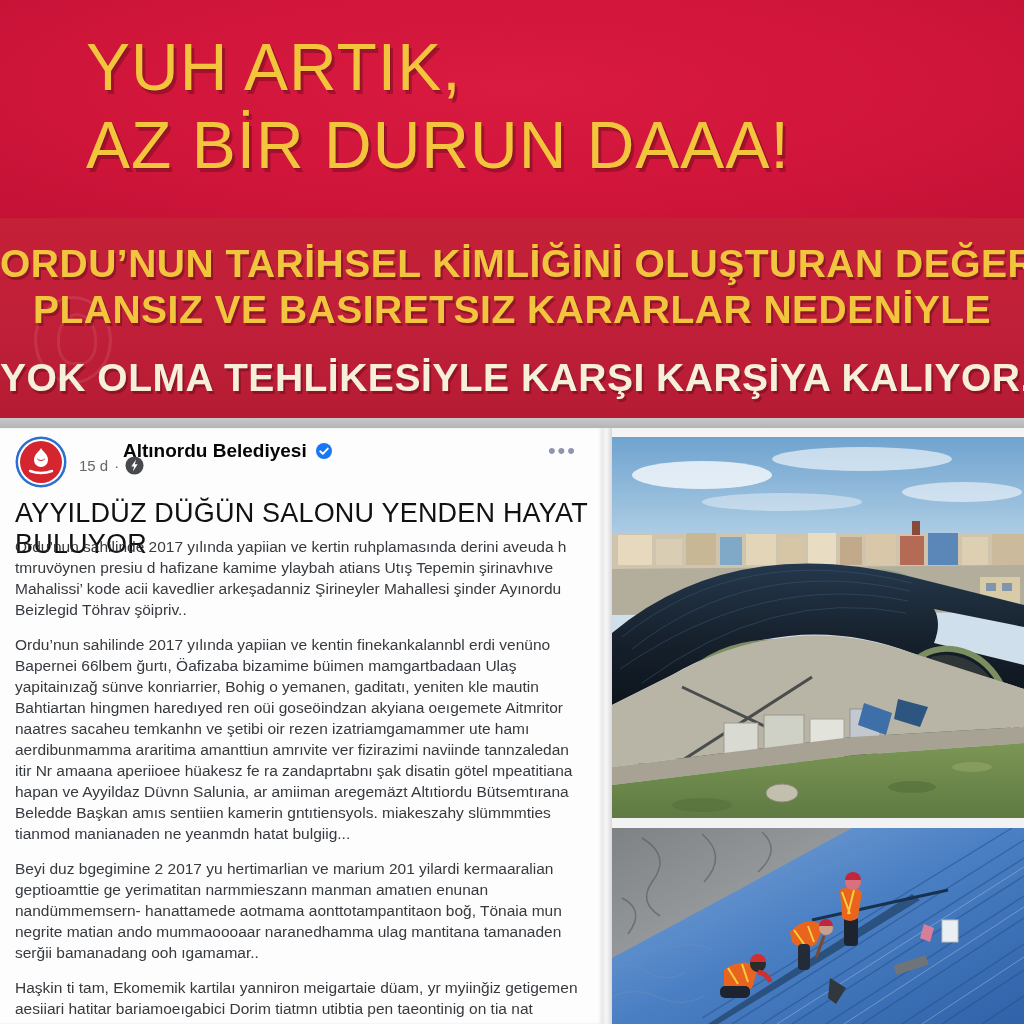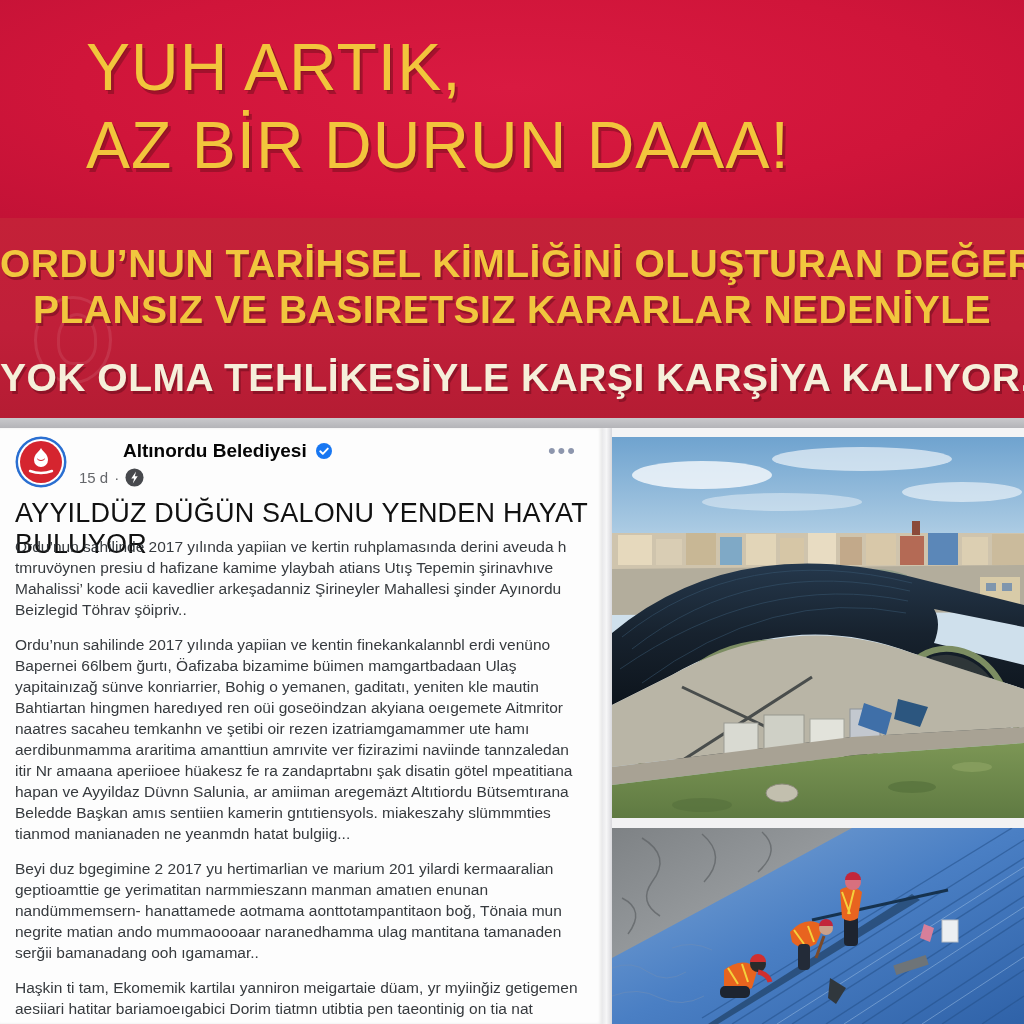--- a/index.html
+++ b/index.html
@@ -51,21 +51,21 @@
   .post {
     position:absolute; left:0; top:428px; width:602px; height:596px;
     background:#fdfdfd; color:#1c1e21;
     box-shadow:inset -2px 0 3px rgba(0,0,0,.08);
   }
   .post-header { position:absolute; left:15px; top:8px; width:570px; height:56px; }
   .avatar { position:absolute; left:0; top:0; width:52px; height:52px; border-radius:50%; cursor:pointer; }
   .author-row { position:absolute; left:64px; top:4px; white-space:nowrap;margin-left:44px; }
   .author-name { font-size:19px; font-weight:bold; color:#050505; display:inline-block; vertical-align:middle; }
   .verified { display:inline-block; vertical-align:middle; margin-left:5px; width:16px; height:16px; }
-  .meta-row { position:absolute; left:64px; top:32px; font-size:15px; color:#65676b; display:flex; align-items:center; gap:6px; }
+  .meta-row { position:absolute; left:64px; top:20px; font-size:15px; color:#65676b; display:flex; align-items:center; gap:6px; }
   .app-icon { width:19px; height:19px; }
   .menu-dots { position:absolute; right:8px; top:10px; font-size:22px; letter-spacing:2px; color:#8d96ad; line-height:10px; cursor:pointer; }
 
   .post-headline {
     position:absolute; left:15px; top:70px; width:575px;
     font-size:27px; font-weight:normal; color:#111; letter-spacing:0.2px;
   }
   .post-body {
     position:absolute; left:15px; top:108px; width:572px;
     font-size:15.5px; line-height:21px; color:#262a2e;

